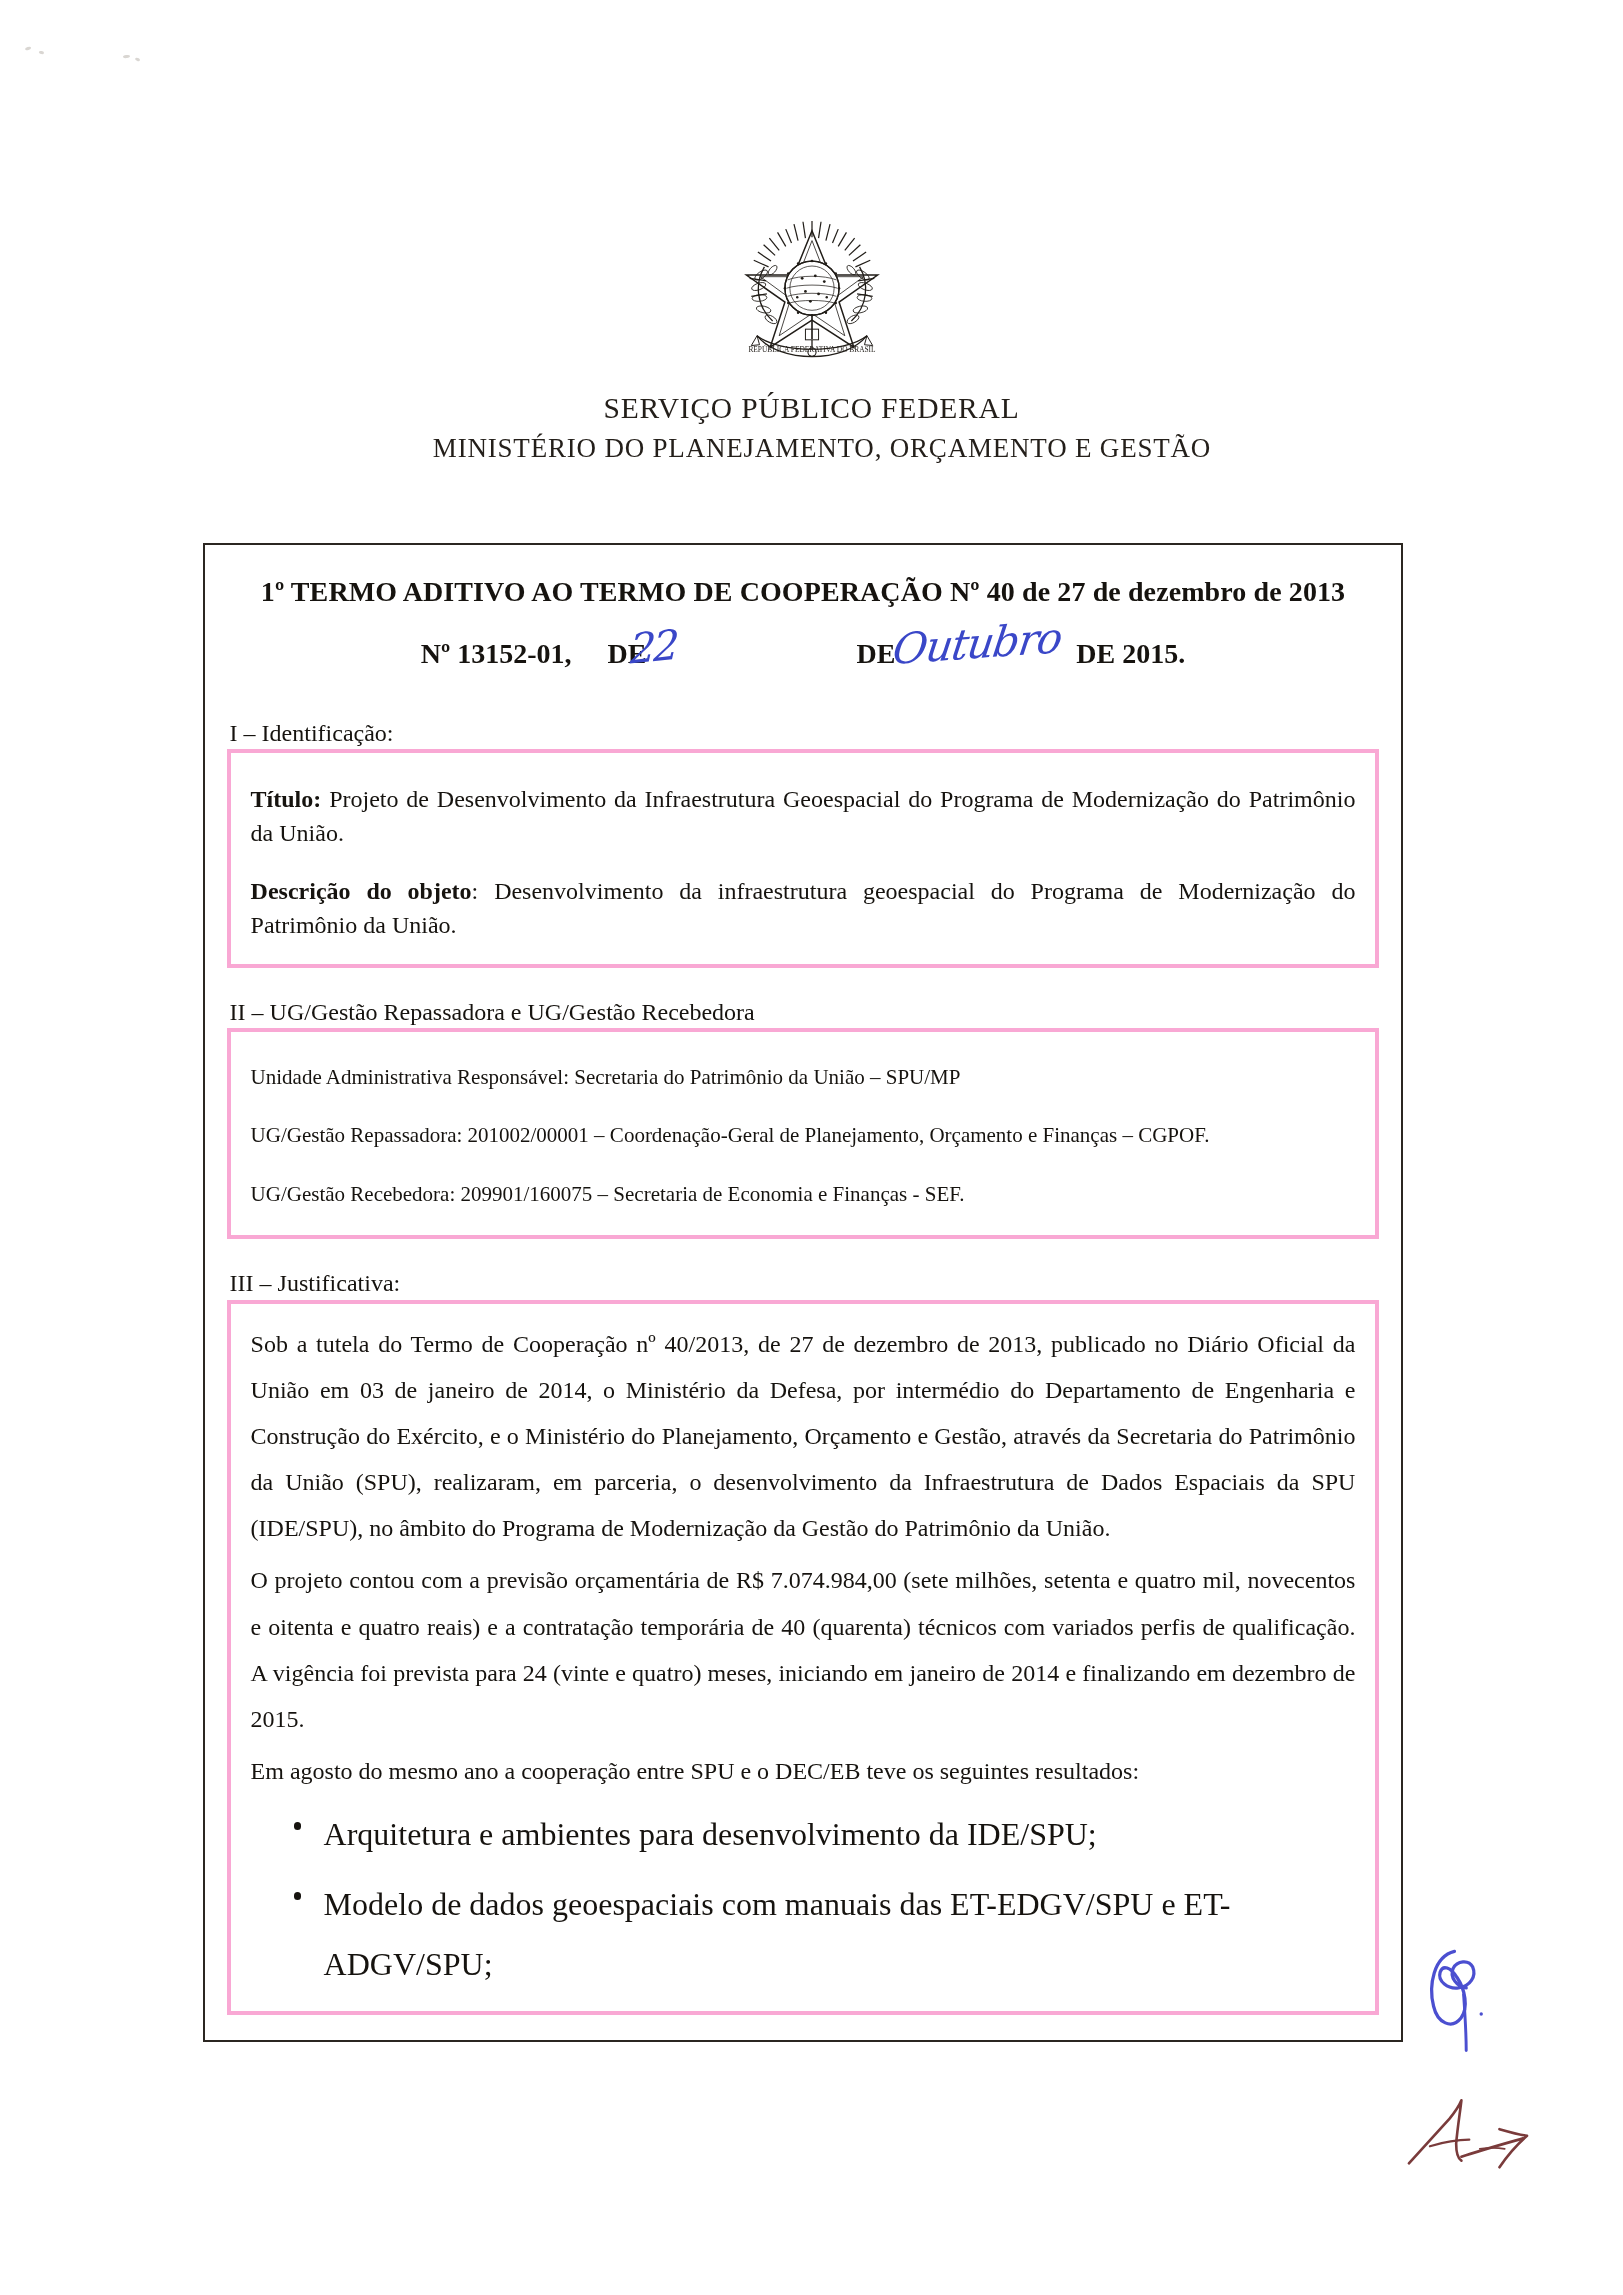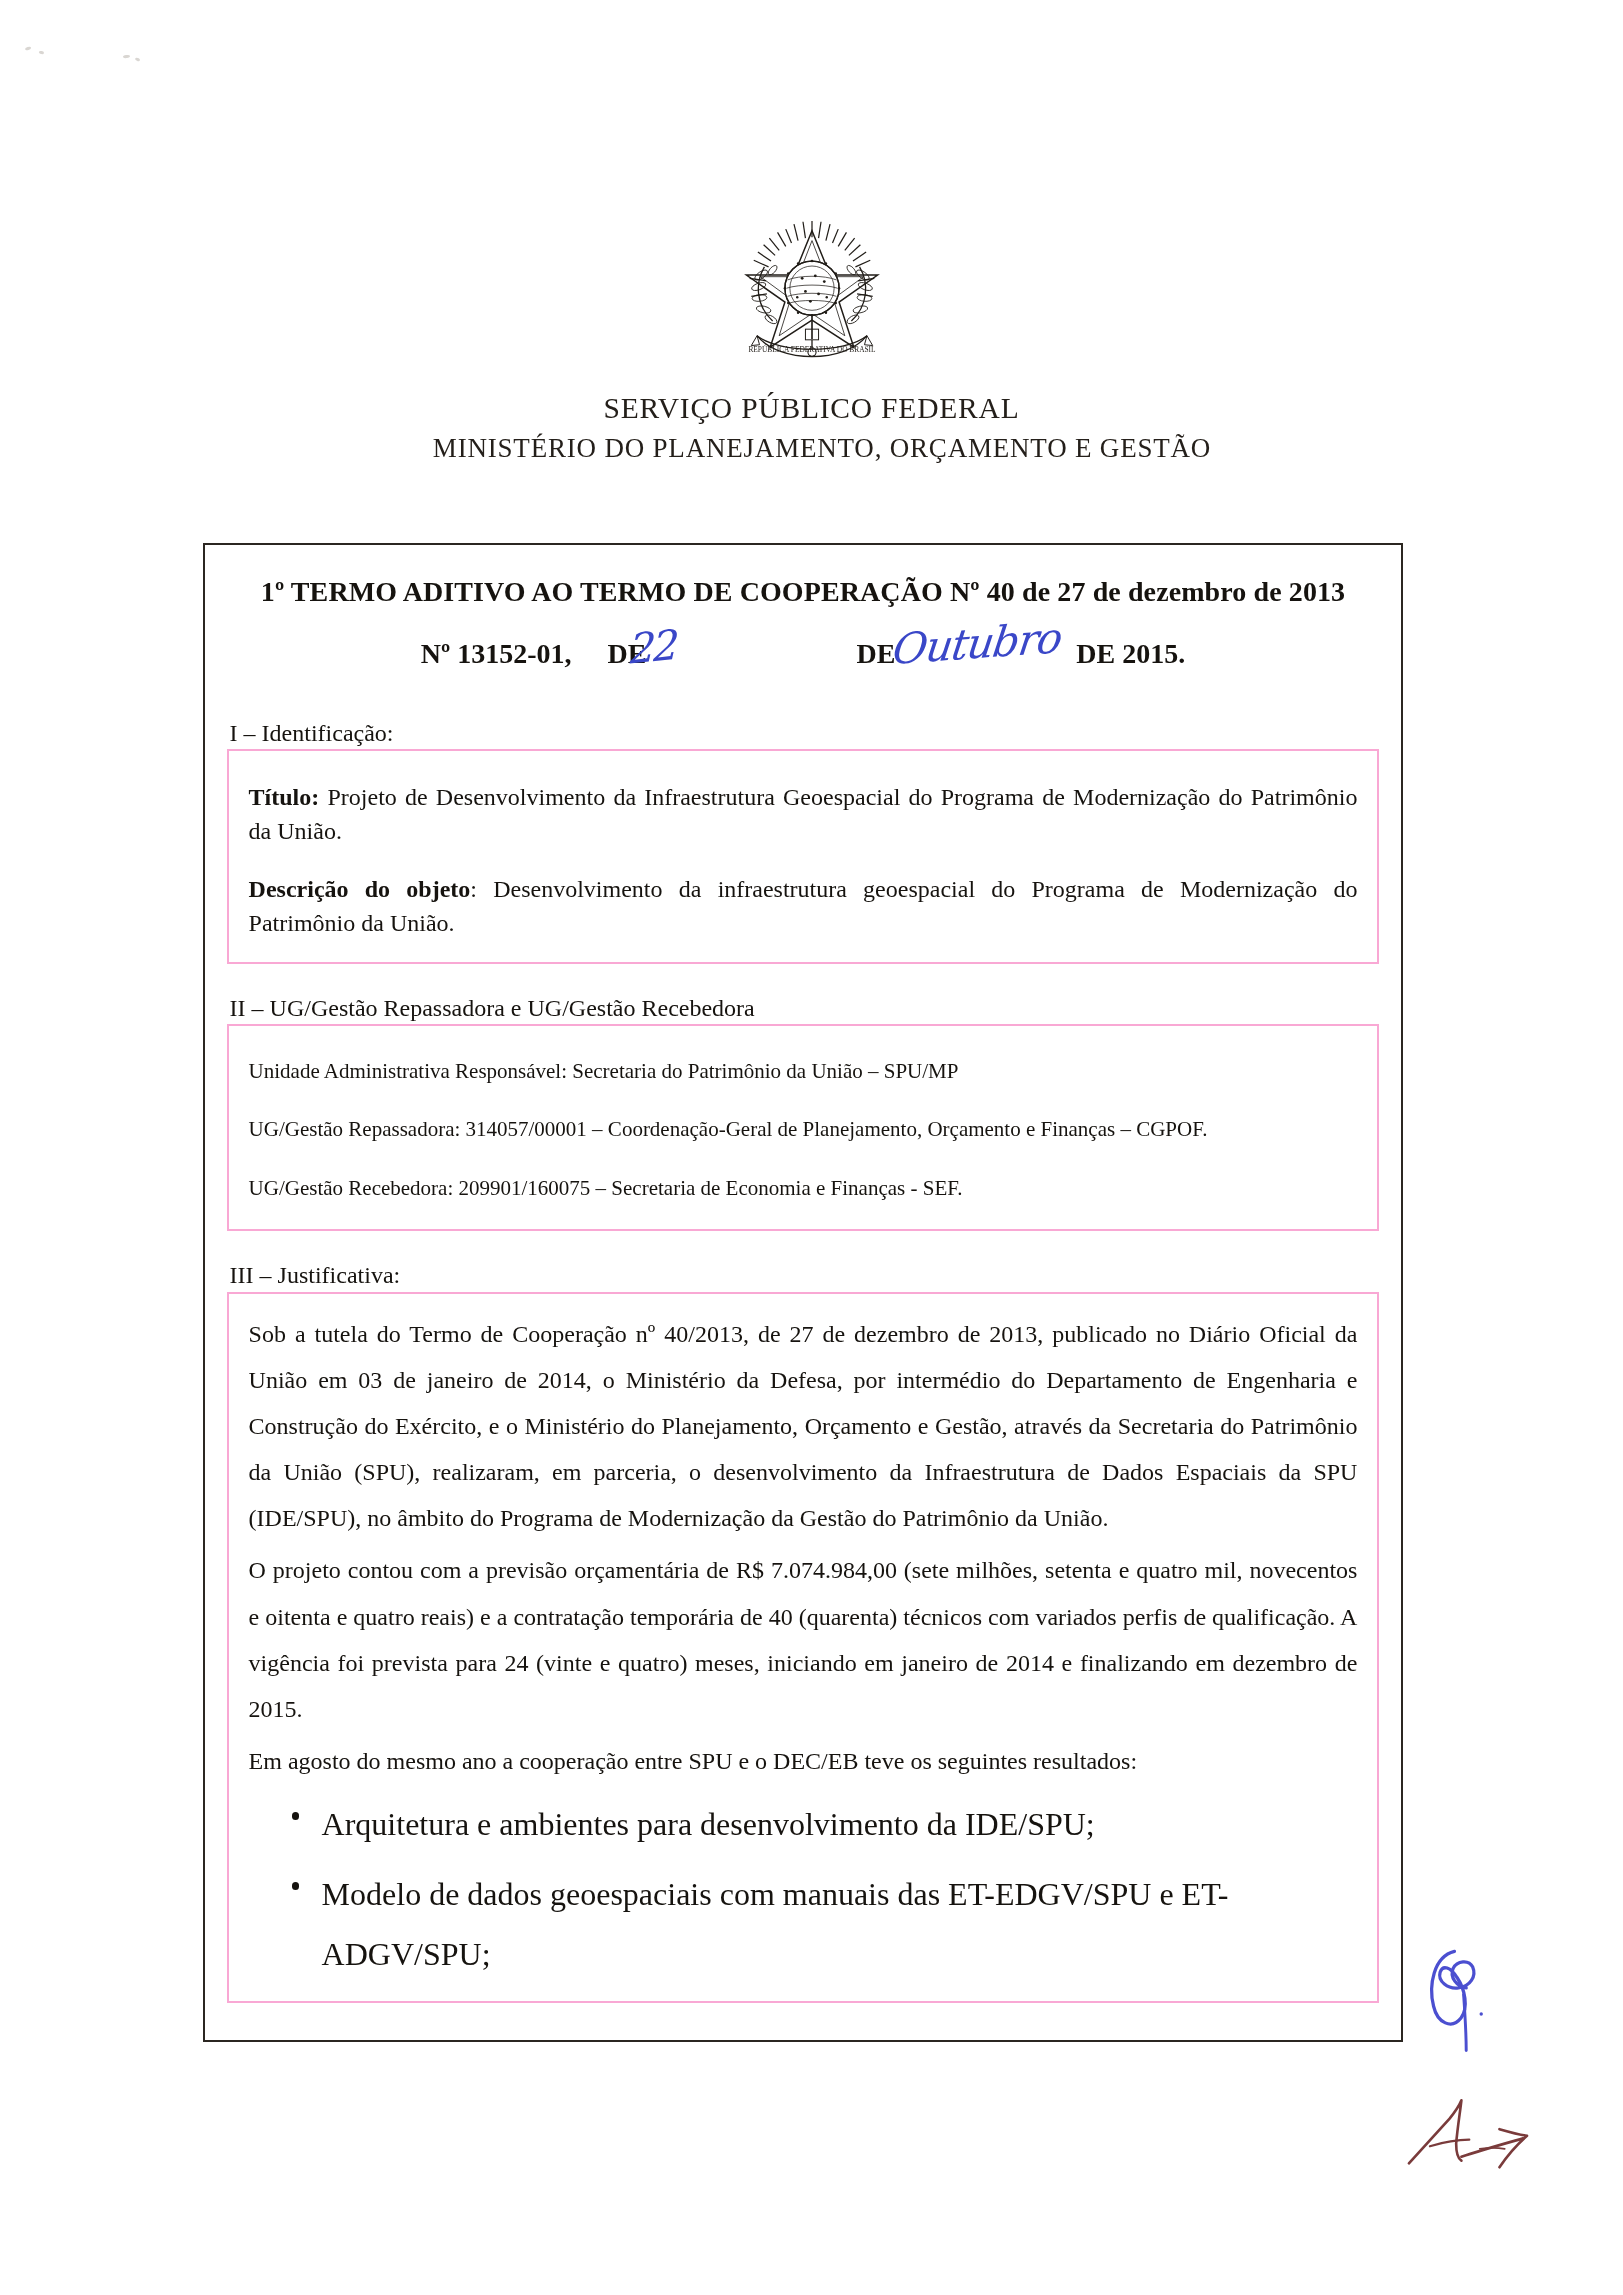--- a/index.html
+++ b/index.html
@@ -121,21 +121,21 @@
   
   .section { position: relative; }
   .section-label {
     font-size: 24px;
     color: #16130f;
     line-height: 1.25;
     padding-left: 2.6px;
     white-space: nowrap;
   }
   .section-box {
-    border: 2px solid #f9a8d4;
+    border: 4px solid #f9a8d4;
     box-sizing: border-box;
     margin-top: 1.3px;
     padding: 19.6px 19.6px 17px 19.6px;
   }
   .sec-identificacao { margin-top: 34px; }
   .sec-ug            { margin-top: 29px; }
   .sec-justificativa { margin-top: 29px; }
 
   .sec-identificacao .section-box { padding: 29px 19.6px 22px 19.6px; }
   .sec-ug .section-box            { padding: 31px 19.6px 26px 19.6px; }
@@ -329,21 +329,21 @@
         <p class="body-text">
           <b>Descrição do objeto</b><span>: Desenvolvimento da infraestrutura geoespacial do Programa de Modernização do Patrimônio da União.</span>
         </p>
       </div>
     </div>
 
     <div class="section sec-ug">
       <div class="section-label">II – UG/Gestão Repassadora e UG/Gestão Recebedora</div>
       <div class="section-box">
         <p class="body-text">Unidade Administrativa Responsável: Secretaria do Patrimônio da União – SPU/MP</p>
-        <p class="body-text">UG/Gestão Repassadora: 314057/00001 – Coordenação-Geral de Planejamento, Orçamento e Finanças – CGPOF.</p>
+        <p class="body-text">UG/Gestão Repassadora: 201002/00001 – Coordenação-Geral de Planejamento, Orçamento e Finanças – CGPOF.</p>
         <p class="body-text">UG/Gestão Recebedora: 209901/160075 – Secretaria de Economia e Finanças - SEF.</p>
       </div>
     </div>
 
     <div class="section sec-justificativa">
       <div class="section-label">III – Justificativa:</div>
       <div class="section-box just-text">
         <p class="body-text">Sob a tutela do Termo de Cooperação nº 40/2013, de 27 de dezembro de 2013, publicado no Diário Oficial da União em 03 de janeiro de 2014, o Ministério da Defesa, por intermédio do Departamento de Engenharia e Construção do Exército, e o Ministério do Planejamento, Orçamento e Gestão, através da Secretaria do Patrimônio da União (SPU), realizaram, em parceria, o desenvolvimento da Infraestrutura de Dados Espaciais da SPU (IDE/SPU), no âmbito do Programa de Modernização da Gestão do Patrimônio da União.</p>
         <p class="body-text">O projeto contou com a previsão orçamentária de R$ 7.074.984,00 (sete milhões, setenta e quatro mil, novecentos e oitenta e quatro reais) e a contratação temporária de 40 (quarenta) técnicos com variados perfis de qualificação. A vigência foi prevista para 24 (vinte e quatro) meses, iniciando em janeiro de 2014 e finalizando em dezembro de 2015.</p>
         <p class="body-text">Em agosto do mesmo ano a cooperação entre SPU e o DEC/EB teve os seguintes resultados:</p>

